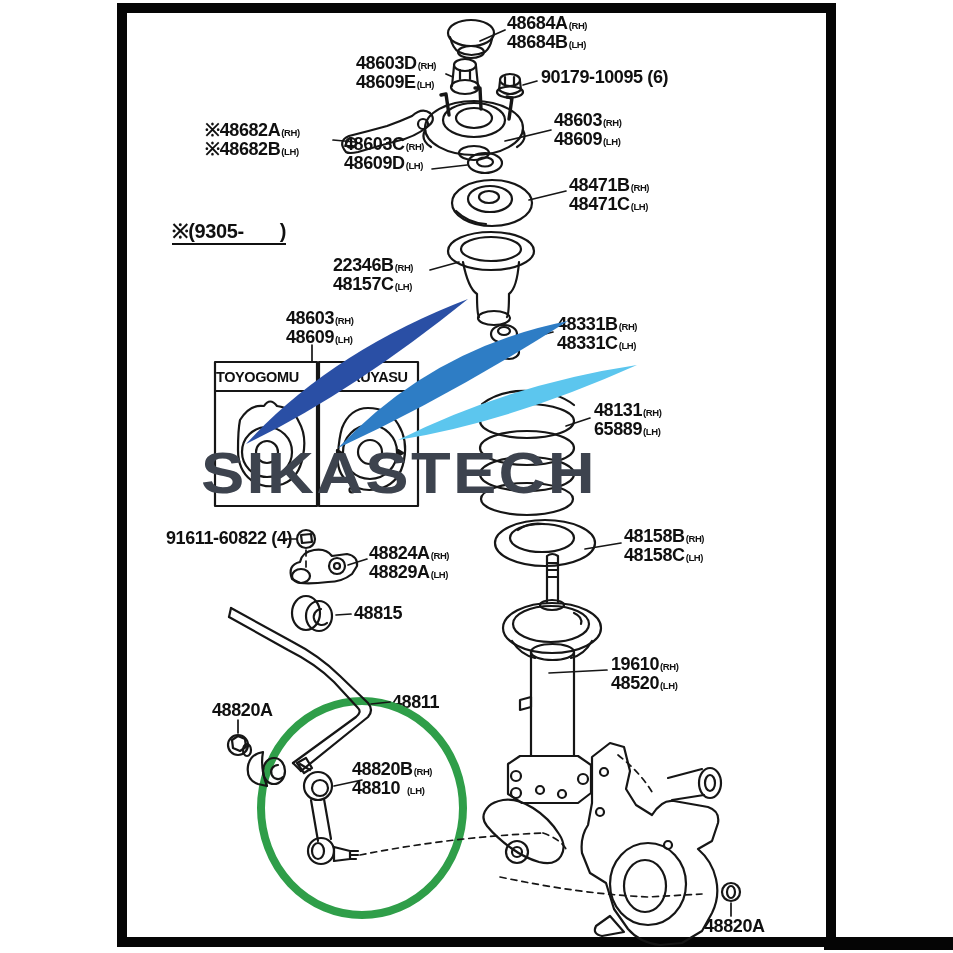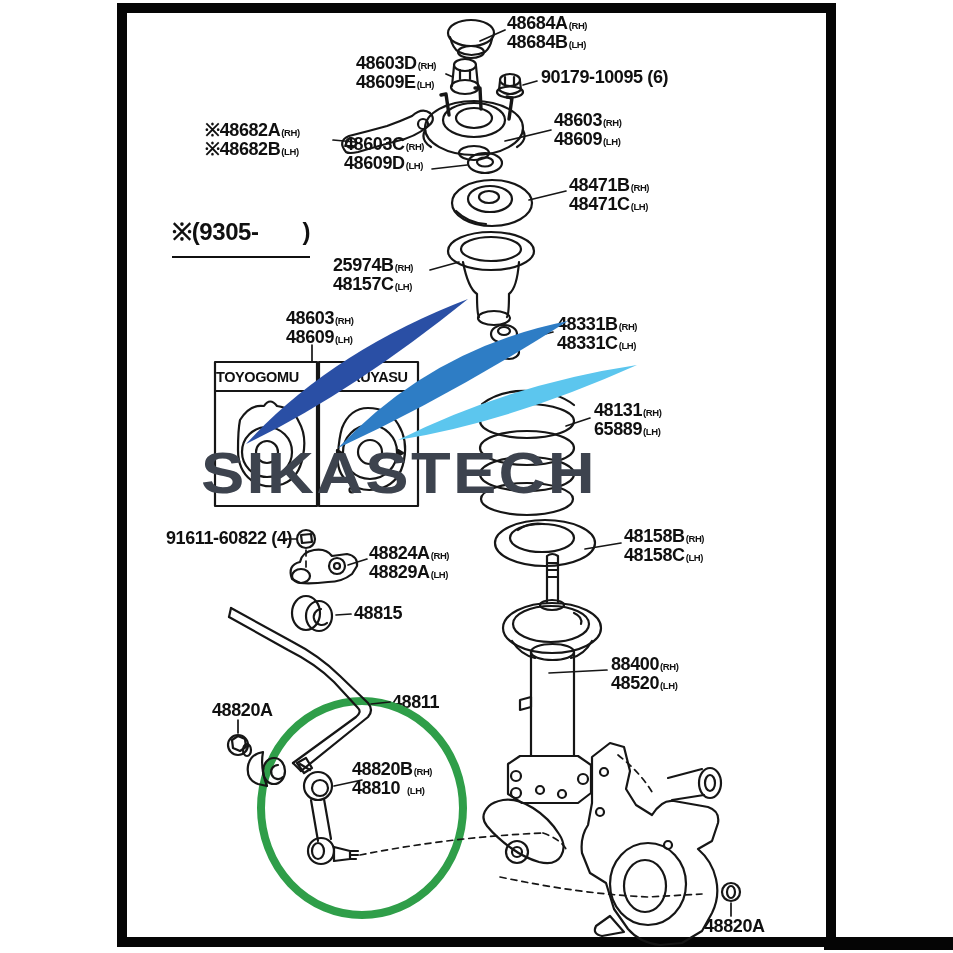--- a/index.html
+++ b/index.html
@@ -8,21 +8,21 @@
   
   #frame{position:absolute;left:117px;top:3px;width:699px;height:924px;border:10px solid #050505;background:#ffffff;}
   #bottomband{position:absolute;left:824px;top:937px;width:129px;height:13px;background:#050505;}
   
   #art-svg{position:absolute;left:0;top:0;width:953px;height:953px;z-index:3;}
   
   .lbl{position:absolute;z-index:2;color:#101010;font-weight:700;font-size:18px;
        letter-spacing:-0.4px;line-height:17px;white-space:nowrap;}
   .sfx{font-size:9.5px;font-weight:700;margin-left:1px;}
   .gap{margin-left:7px;}
-  .note{border-bottom:2.4px solid #101010;white-space:pre;padding-bottom:11px;font-size:24px;}
+  .note{border-bottom:2.4px solid #101010;white-space:pre;padding-bottom:1px;font-size:20px;}
   
   .boxhdr{position:absolute;z-index:2;color:#101010;font-weight:700;font-size:14.5px;
           letter-spacing:-0.4px;text-align:center;}
   
   .wm1{position:absolute;z-index:4;left:201px;top:440px;font-weight:900;font-size:57px;
        color:#3d434e;letter-spacing:2px;transform:scaleX(1.14);transform-origin:left top;
        white-space:nowrap;}
   .wm2{position:absolute;z-index:4;left:287px;top:501px;font-weight:700;font-size:30px;
        color:#55c2e9;letter-spacing:11px;white-space:nowrap;}
 </style>
@@ -57,21 +57,21 @@
     <div><span>48609D</span><span class="sfx">(LH)</span></div>
   </div>
   <div class="lbl" style="left:569px;top:177px">
     <div><span>48471B</span><span class="sfx">(RH)</span></div>
     <div><span>48471C</span><span class="sfx">(LH)</span></div>
   </div>
   <div class="lbl" style="left:172px;top:223px">
     <span class="note">※(9305-&nbsp;&nbsp;&nbsp;&nbsp;&nbsp;&nbsp;&nbsp;)</span>
   </div>
   <div class="lbl" style="left:333px;top:257px">
-    <div><span>25974B</span><span class="sfx">(RH)</span></div>
+    <div><span>22346B</span><span class="sfx">(RH)</span></div>
     <div><span>48157C</span><span class="sfx">(LH)</span></div>
   </div>
   <div class="lbl" style="left:286px;top:310px">
     <div><span>48603</span><span class="sfx">(RH)</span></div>
     <div><span>48609</span><span class="sfx">(LH)</span></div>
   </div>
   <div class="lbl" style="left:557px;top:316px">
     <div><span>48331B</span><span class="sfx">(RH)</span></div>
     <div><span>48331C</span><span class="sfx">(LH)</span></div>
   </div>
@@ -87,21 +87,21 @@
     <div><span>48829A</span><span class="sfx">(LH)</span></div>
   </div>
   <div class="lbl" style="left:624px;top:528px">
     <div><span>48158B</span><span class="sfx">(RH)</span></div>
     <div><span>48158C</span><span class="sfx">(LH)</span></div>
   </div>
   <div class="lbl" style="left:354px;top:605px">
     <div><span>48815</span></div>
   </div>
   <div class="lbl" style="left:611px;top:656px">
-    <div><span>88400</span><span class="sfx">(RH)</span></div>
+    <div><span>19610</span><span class="sfx">(RH)</span></div>
     <div><span>48520</span><span class="sfx">(LH)</span></div>
   </div>
   <div class="lbl" style="left:392px;top:694px">
     <div><span>48811</span></div>
   </div>
   <div class="lbl" style="left:212px;top:702px">
     <div><span>48820A</span></div>
   </div>
   <div class="lbl" style="left:352px;top:761px">
     <div><span>48820B</span><span class="sfx">(RH)</span></div>

